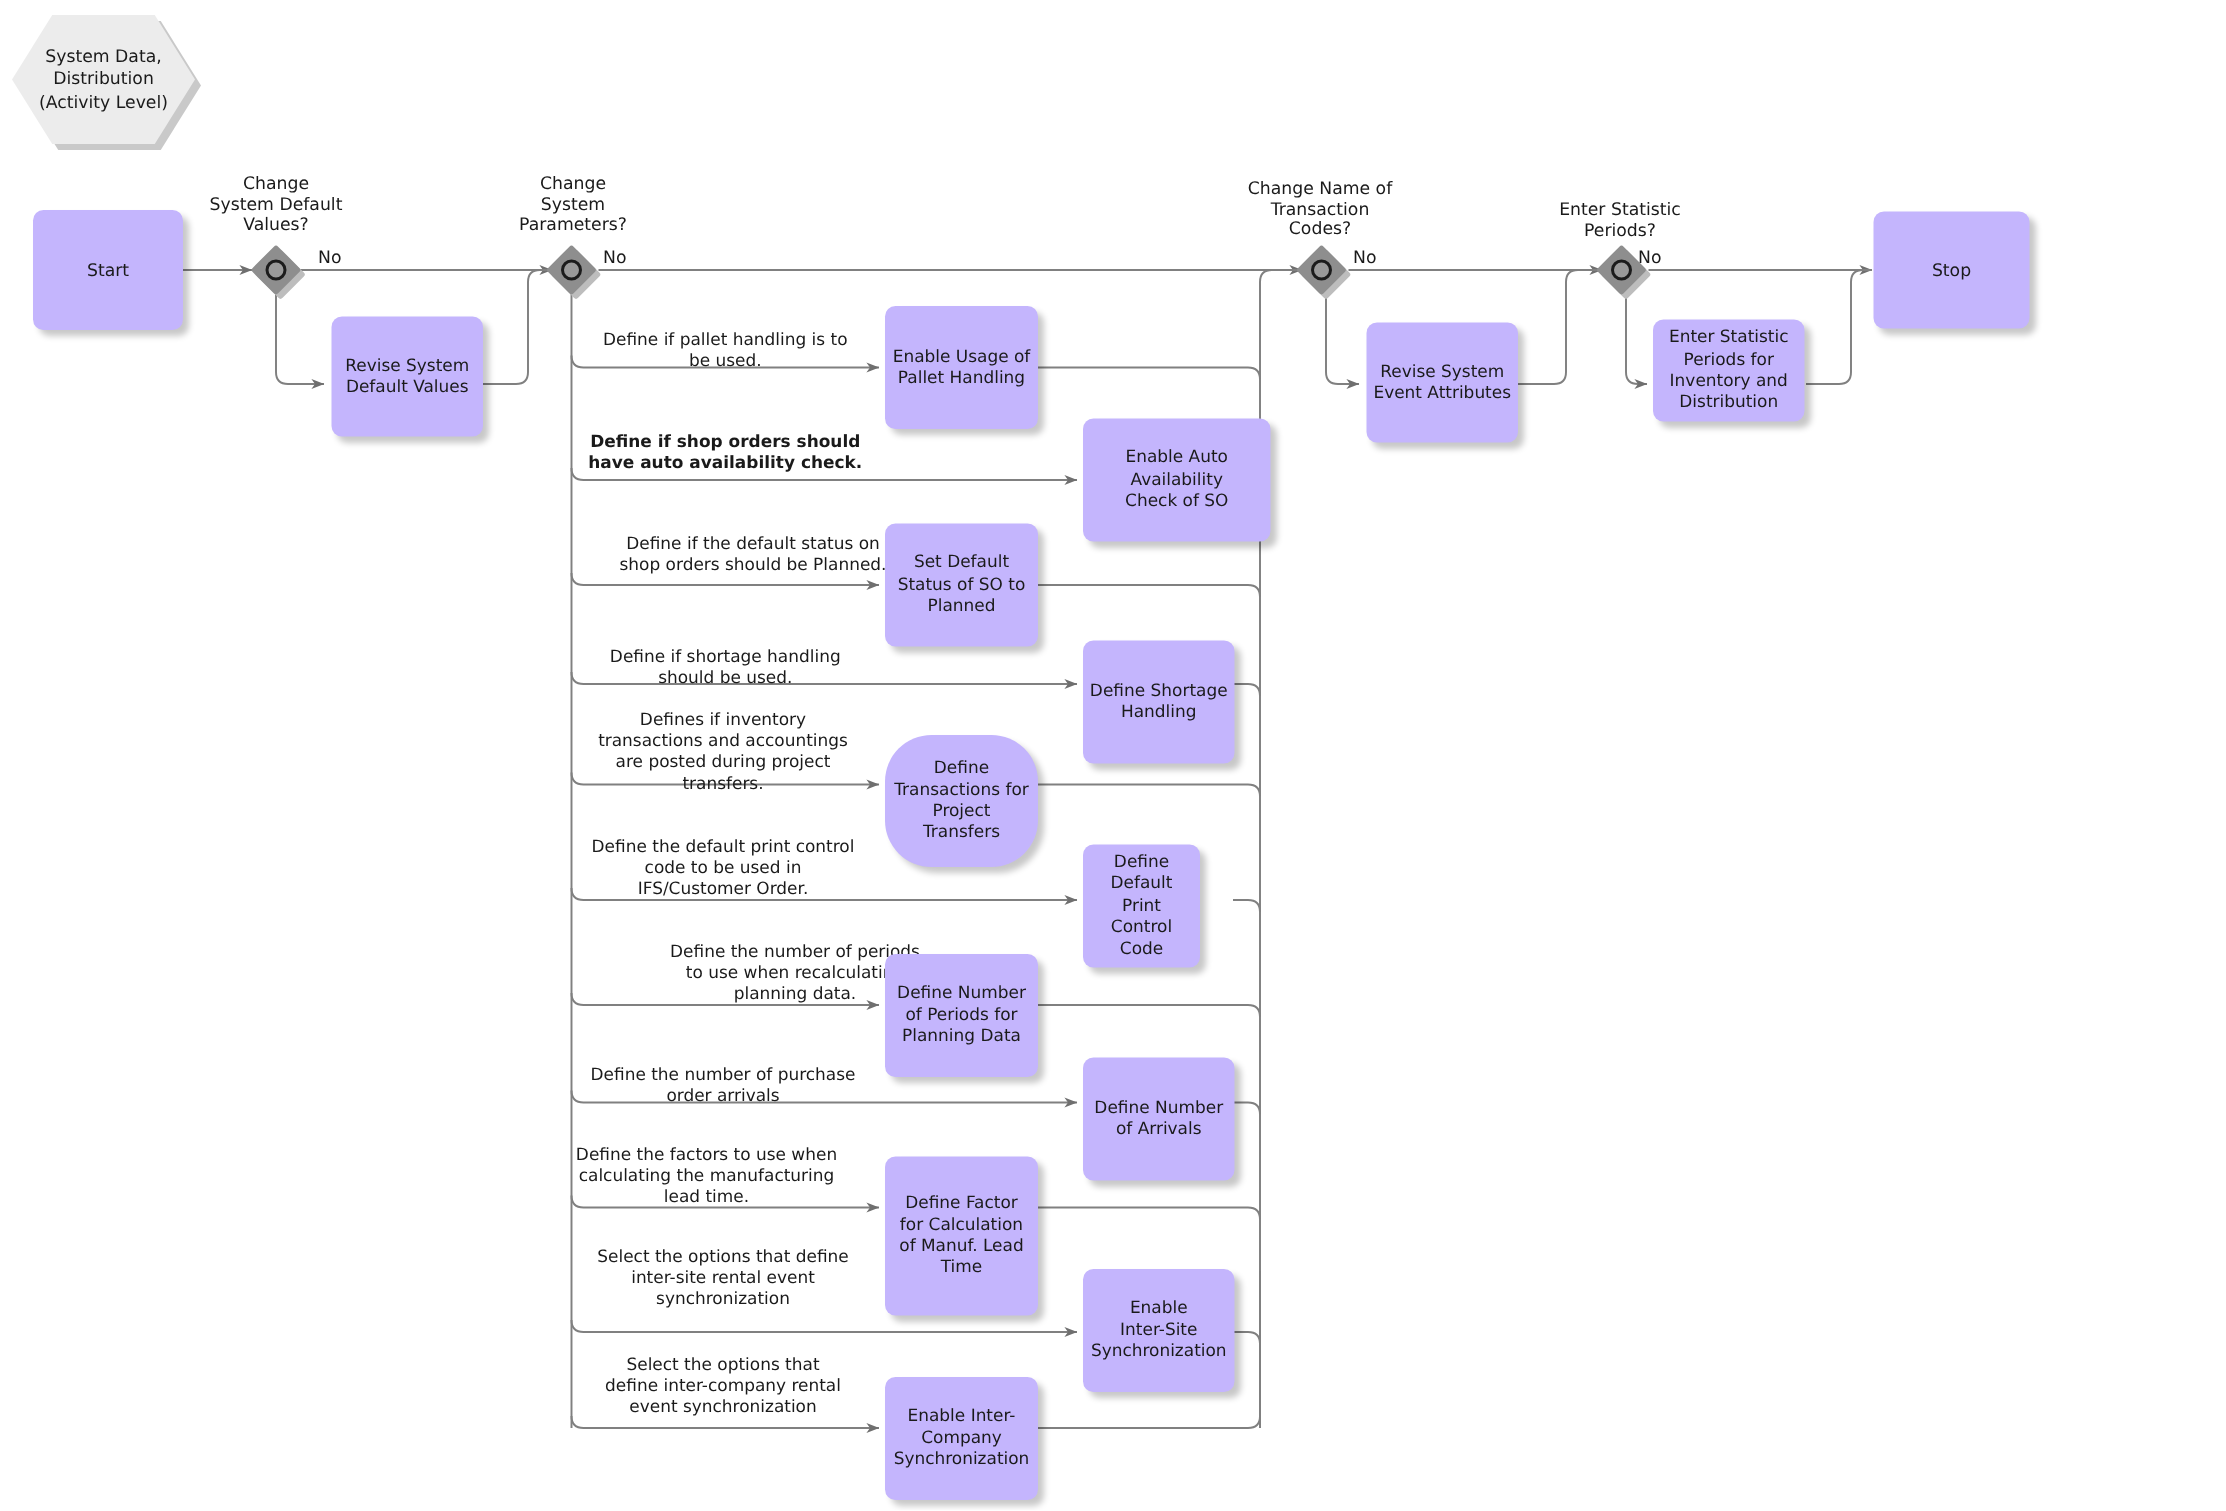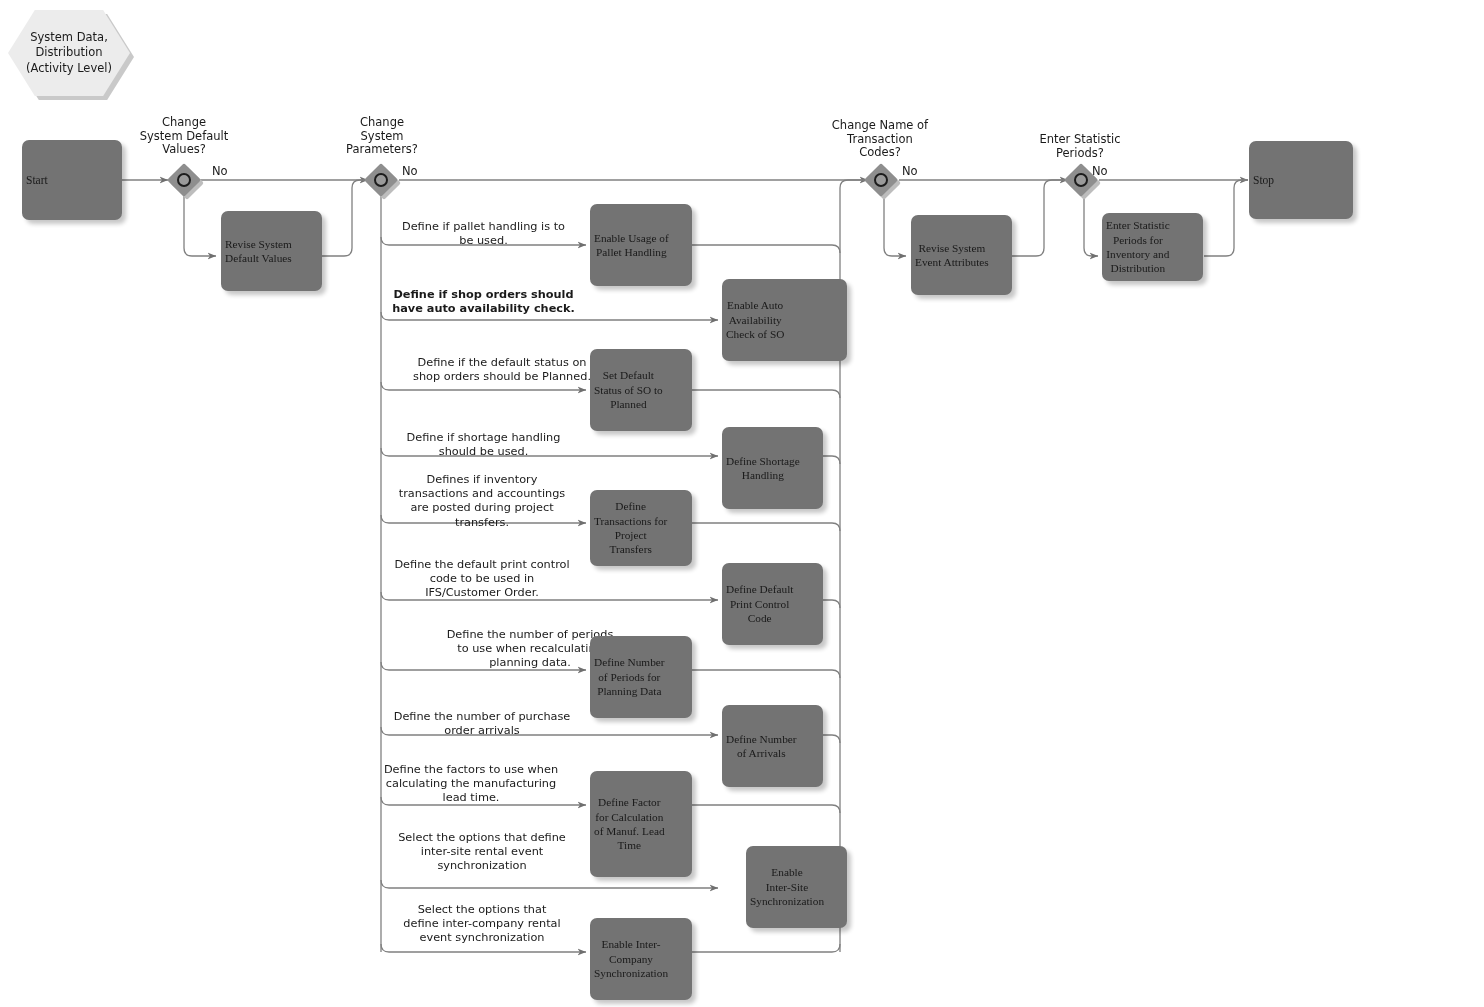--- a/index.html
+++ b/index.html
@@ -60,29 +60,28 @@
     font-size: 11.5px;
     color: #1a1a1a;
     text-align: center;
     line-height: 1.32;
     white-space: pre-line;
   }
 
   
   .task {
     position: absolute;
-    background: #737373;
+    background: #c4b5fd;
     border-radius: 7px;
     display: flex;
     align-items: center;
-    justify-content: flex-start;
+    justify-content: center;
     box-shadow: 4px 4px 4px rgba(0,0,0,0.22);
     box-sizing: border-box;
     padding: 2px 4px;
-    font-family: Liberation Serif, serif;
   }
   .task .tlabel {
     font-size: 11.3px;
     color: #1a1a1a;
     text-align: center;
     line-height: 1.28;
     white-space: pre-line;
   }
   .task.startstop .tlabel {
     font-size: 11.5px;
@@ -287,31 +286,31 @@
 should be used.</div>
   <div class="task" style="left:722px; top:427px; width:101px; height:82px;">
     <div class="tlabel">Define Shortage
 Handling</div>
   </div>
 
   <div class="branchlabel" style="left:383px; top:473px; width:198px;">Defines if inventory
 transactions and accountings
 are posted during project
 transfers.</div>
-  <div class="task" style="left:590px; top:490px; width:102px; height:76px;">
+  <div class="task" style="left:590px; top:490px; width:102px; height:88px;border-radius:31px;">
     <div class="tlabel">Define
 Transactions for
 Project
 Transfers</div>
   </div>
 
   <div class="branchlabel" style="left:383px; top:558px; width:198px;">Define the default print control
 code to be used in
 IFS/Customer Order.</div>
-  <div class="task" style="left:722px; top:563px; width:101px; height:82px;">
+  <div class="task" style="left:722px; top:563px; width:78px; height:82px;">
     <div class="tlabel">Define Default
 Print Control
 Code</div>
   </div>
 
   <div class="branchlabel" style="left:383px; top:628px; width:198px;padding-left:48px;">Define the number of periods
 to use when recalculating
 planning data.</div>
   <div class="task" style="left:590px; top:636px; width:102px; height:82px;">
     <div class="tlabel">Define Number
@@ -332,21 +331,21 @@
   <div class="task" style="left:590px; top:771px; width:102px; height:106px;">
     <div class="tlabel">Define Factor
 for Calculation
 of Manuf. Lead
 Time</div>
   </div>
 
   <div class="branchlabel" style="left:383px; top:831px; width:198px;">Select the options that define
 inter-site rental event
 synchronization</div>
-  <div class="task" style="left:722px; top:846px; width:101px; height:82px;margin-left:24px;">
+  <div class="task" style="left:722px; top:846px; width:101px; height:82px;">
     <div class="tlabel">Enable
 Inter-Site
 Synchronization</div>
   </div>
 
   <div class="branchlabel" style="left:383px; top:903px; width:198px;">Select the options that
 define inter-company rental
 event synchronization</div>
   <div class="task" style="left:590px; top:918px; width:102px; height:82px;">
     <div class="tlabel">Enable Inter-

